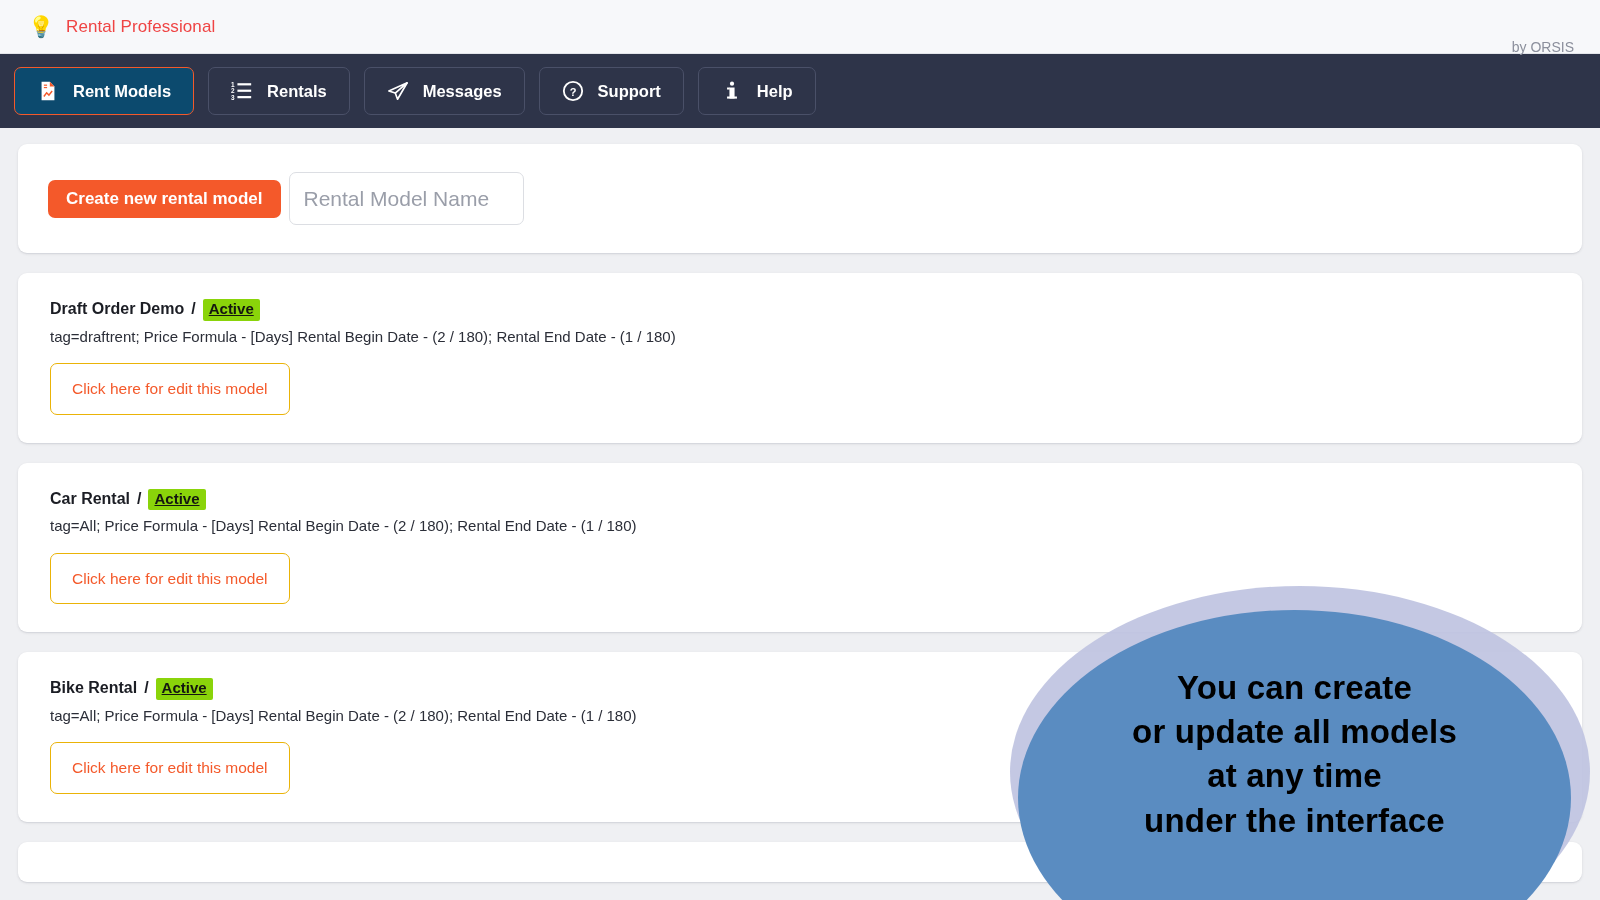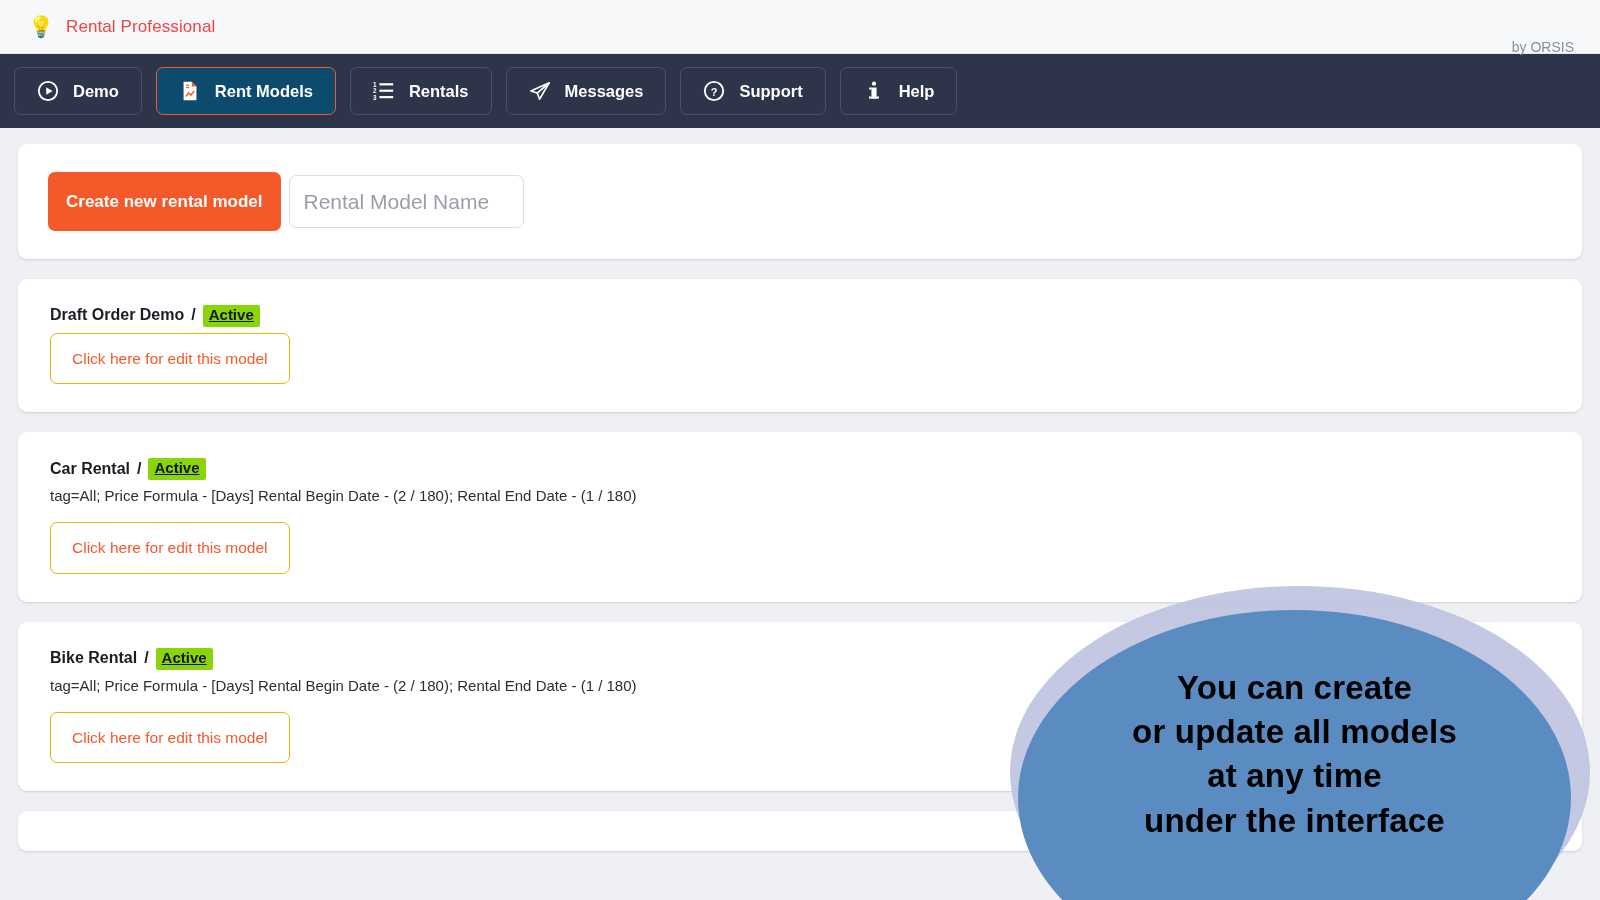--- a/index.html
+++ b/index.html
@@ -112,21 +112,21 @@
   }
   .btn-create {
     background: #f4592a;
     color: #fff;
     border: none;
     border-radius: 7px;
     font-size: 17px;
     font-weight: bold;
     font-family: inherit;
     padding: 0 18px;
-    height: 59px;
+    height: 38px;
     cursor: pointer;
     white-space: nowrap;
   }
   .model-name-input {
     height: 53px;
     width: 235px;
     border: 1px solid #dcdee3;
     border-radius: 7px;
     background: #fff;
     font-family: inherit;
@@ -229,29 +229,20 @@
 <div class="app-header">
   <div class="brand">
     <span class="brand-icon">💡</span>
     <span class="brand-title">Rental Professional</span>
   </div>
   <span class="byline">by ORSIS</span>
 </div>
 
 <div class="navbar">
 
-  <div class="nav-item">
-    <span class="nav-ico">
-      <svg width="22" height="22" viewBox="0 0 24 24">
-          <circle cx="12" cy="12" r="10" fill="none" stroke="#fff" stroke-width="2"></circle>
-          <polygon points="10,8 17,12 10,16" fill="#fff"></polygon>
-        </svg>
-    </span>
-    <span>Demo</span>
-  </div>
 
   <div class="nav-item active">
     <span class="nav-ico">
       <svg width="22" height="22" viewBox="0 0 24 24">
           <path d="M5 2h9l5 5v15H5z" fill="#fff"></path>
           <path d="M14 2v5h5" fill="#f4592a"></path>
           <rect x="7.5" y="5" width="3.5" height="1.3" fill="#f4592a"></rect>
           <rect x="7.5" y="7.6" width="3.5" height="1.3" fill="#f4592a"></rect>
           <polyline points="7.5,18 10.5,14 13,16.5 16.5,12" fill="none" stroke="#f4592a" stroke-width="1.6"></polyline>
         </svg>
@@ -314,20 +305,21 @@
     <button class="btn-create">Create new rental model</button>
     <input class="model-name-input" type="text" placeholder="Rental Model Name" style="">
   </div>
 
   <div class="card model-card">
     <div class="model-title">
       <span>Draft Order Demo</span>
       <span class="slash">/</span>
       <span class="badge-active">Active</span>
     </div>
+    <div class="model-desc">tag=draftrent; Price Formula - [Days] Rental Begin Date - (2 / 180); Rental End Date - (1 / 180)</div>
     <div class="btn-edit">Click here for edit this model</div>
   </div>
 
   <div class="card model-card">
     <div class="model-title">
       <span>Car Rental</span>
       <span class="slash">/</span>
       <span class="badge-active">Active</span>
     </div>
     <div class="model-desc">tag=All; Price Formula - [Days] Rental Begin Date - (2 / 180); Rental End Date - (1 / 180)</div>

